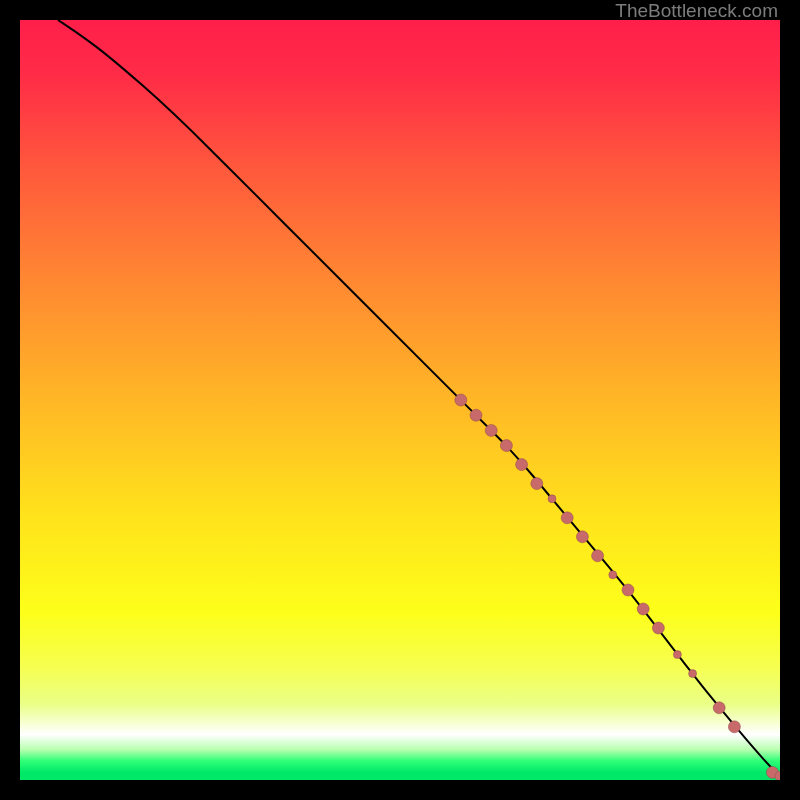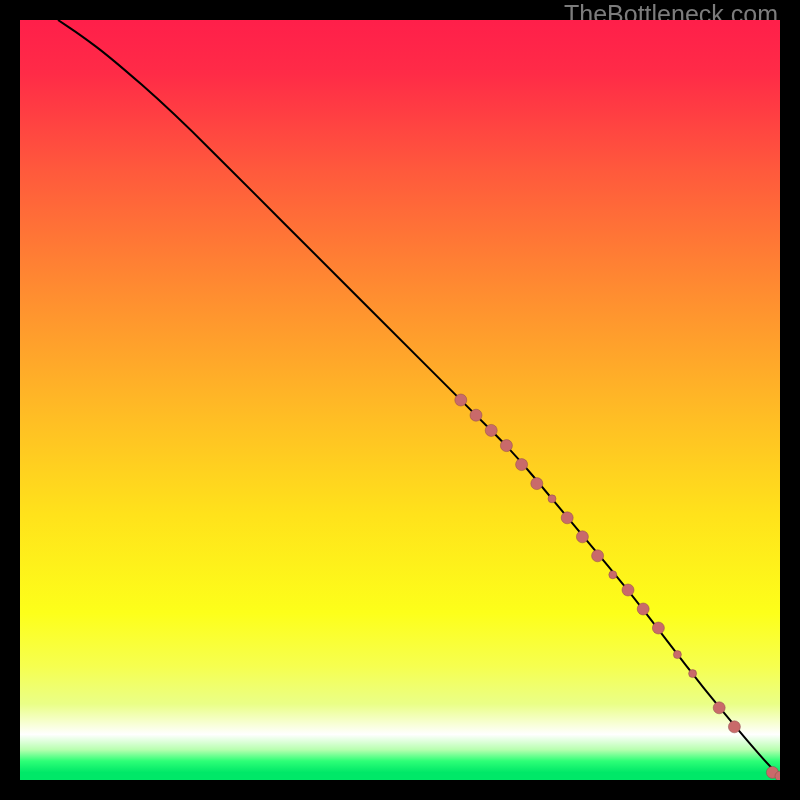--- a/index.html
+++ b/index.html
@@ -23,21 +23,21 @@
     left: 0;
     top: 0;
     width: 760px;
     height: 760px;
   }
   .attribution {
     position: absolute;
     top: 0px;
     right: 22px;
     font-family: Arial, Helvetica, sans-serif;
-    font-size: 25px;
+    font-size: 19px;
     font-weight: 500;
     color: #7c7c7c;
     letter-spacing: 0px;
   }
   svg { display: block; }
 </style>
 </head>
 <body>
 
 <div class="attribution">TheBottleneck.com</div>

